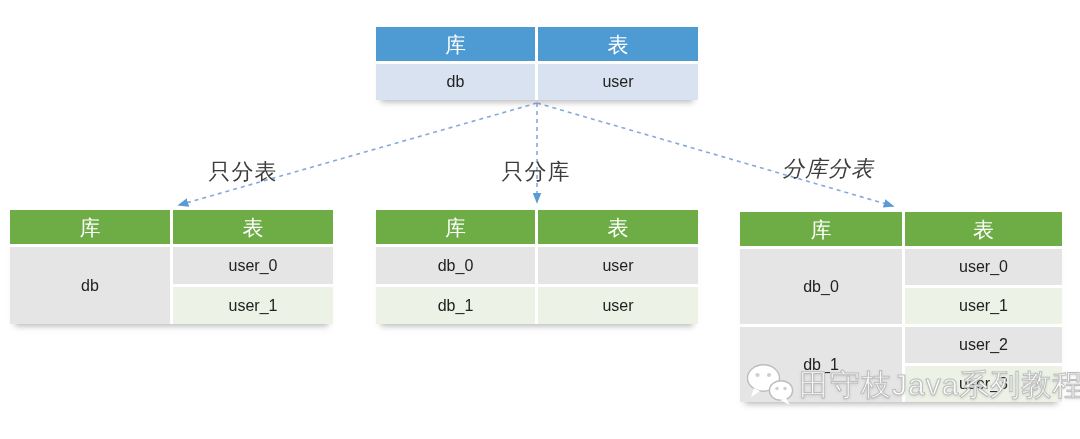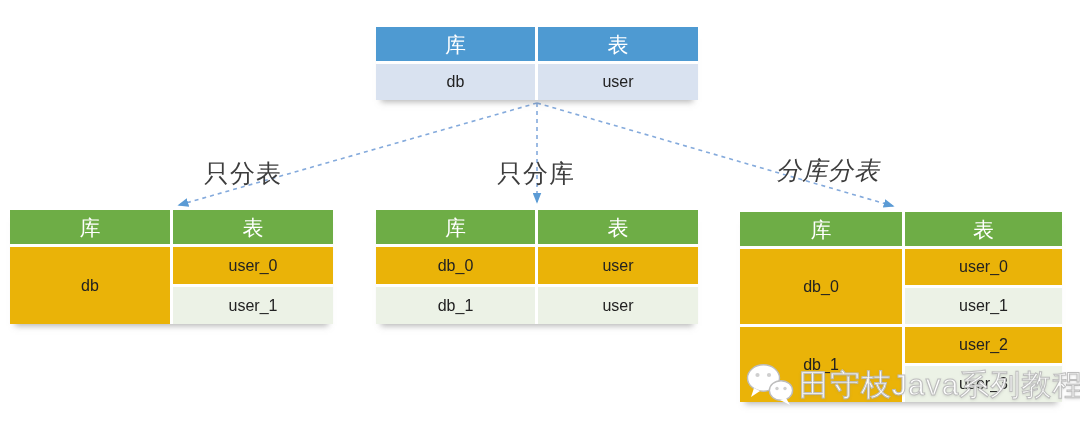--- a/index.html
+++ b/index.html
@@ -8,30 +8,30 @@
 
   .arrows{position:absolute;left:0;top:0;width:1080px;height:439px;pointer-events:none;}
 
   .tbl{position:absolute;display:grid;gap:3px;box-shadow:0 7px 6px -5px rgba(110,110,110,.5);}
   .cell,.hcell{display:flex;align-items:center;justify-content:center;
                font-size:16px;color:#222;line-height:1;white-space:nowrap;}
   .hcell{color:#ffffff;font-size:21px;}
   .blue-h{background:#4e9ad2;}
   .blue-r{background:#d9e2f0;}
   .green-h{background:#6ead46;}
-  .g-dark{background:#eab308;}
+  .g-dark{background:#e5e5e5;}
   .g-light{background:#ecf2e6;}
   .span2{grid-row:span 2;}
 
   .tbl-root{left:376px;top:27px;width:322px;grid-template-columns:159px 1fr;grid-template-rows:34px 36px;}
   .tbl-left{left:10px;top:210px;width:323px;grid-template-columns:160px 1fr;grid-template-rows:34px 37px 37px;}
   .tbl-mid{left:376px;top:210px;width:322px;grid-template-columns:159px 1fr;grid-template-rows:34px 37px 37px;}
   .tbl-right{left:740px;top:212px;width:322px;grid-template-columns:162px 1fr;grid-template-rows:34px 36px 36px 36px 36px;}
 
-  .branch-label{position:absolute;transform:translateX(-50%);font-size:25px;color:#3d3d3d;
+  .branch-label{position:absolute;transform:translateX(-50%);font-size:22px;color:#3d3d3d;
                 letter-spacing:1px;white-space:nowrap;}
   .lbl-0{left:243px;top:157px;}
   .lbl-1{left:536px;top:157px;font-family:Liberation Mono, monospace;}
   .lbl-2{left:828px;top:154px;font-style:italic;}
 
   .watermark{position:absolute;left:746px;top:362px;display:flex;align-items:center;gap:5px;z-index:5;}
   .wm-text{font-size:30px;color:rgba(255,255,255,0.96);-webkit-text-stroke:1px #bdbdbd;
            text-shadow:0 1px 3px rgba(140,140,140,0.45);white-space:nowrap;letter-spacing:1px;}
 </style>
 </head>

